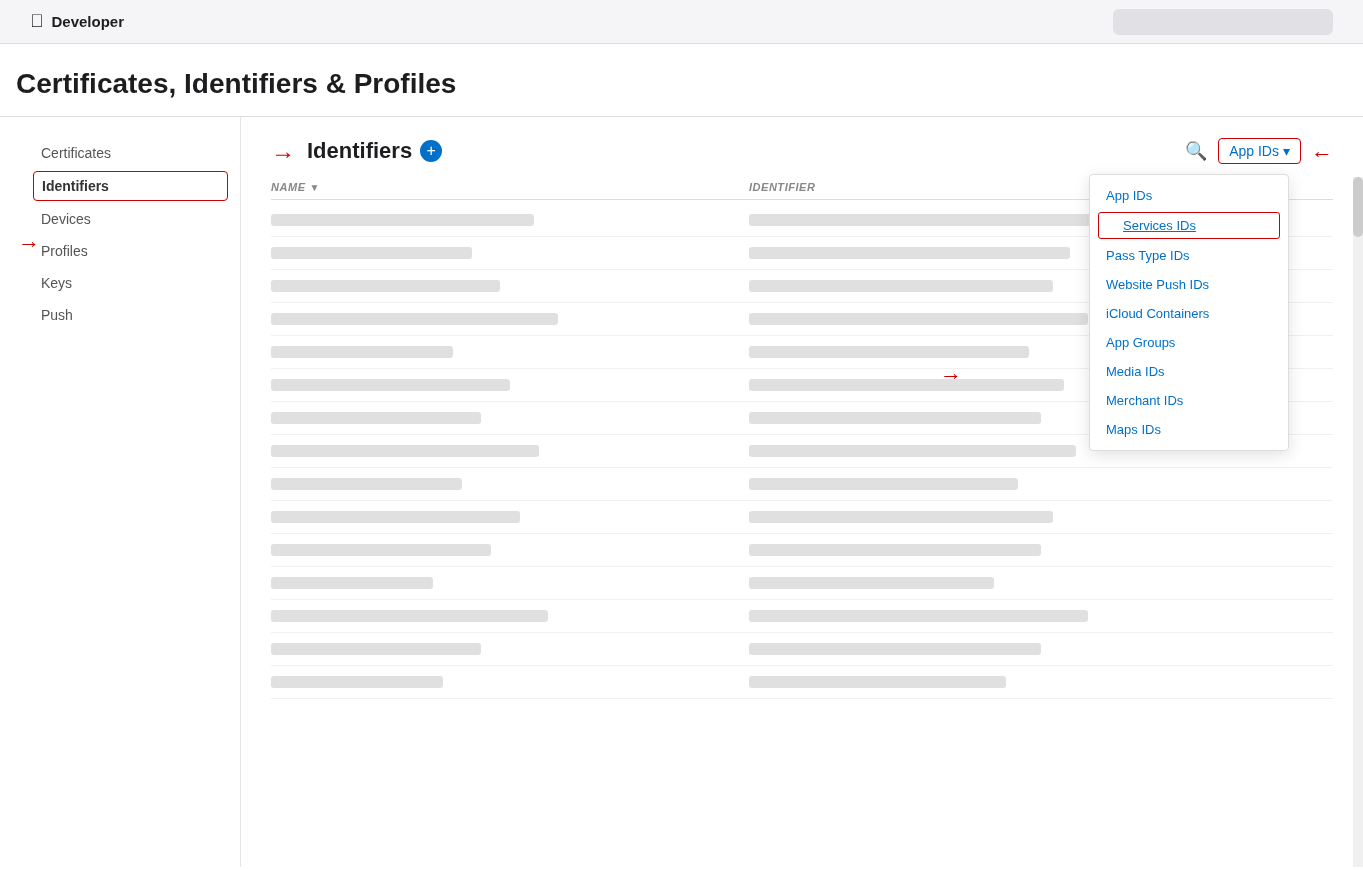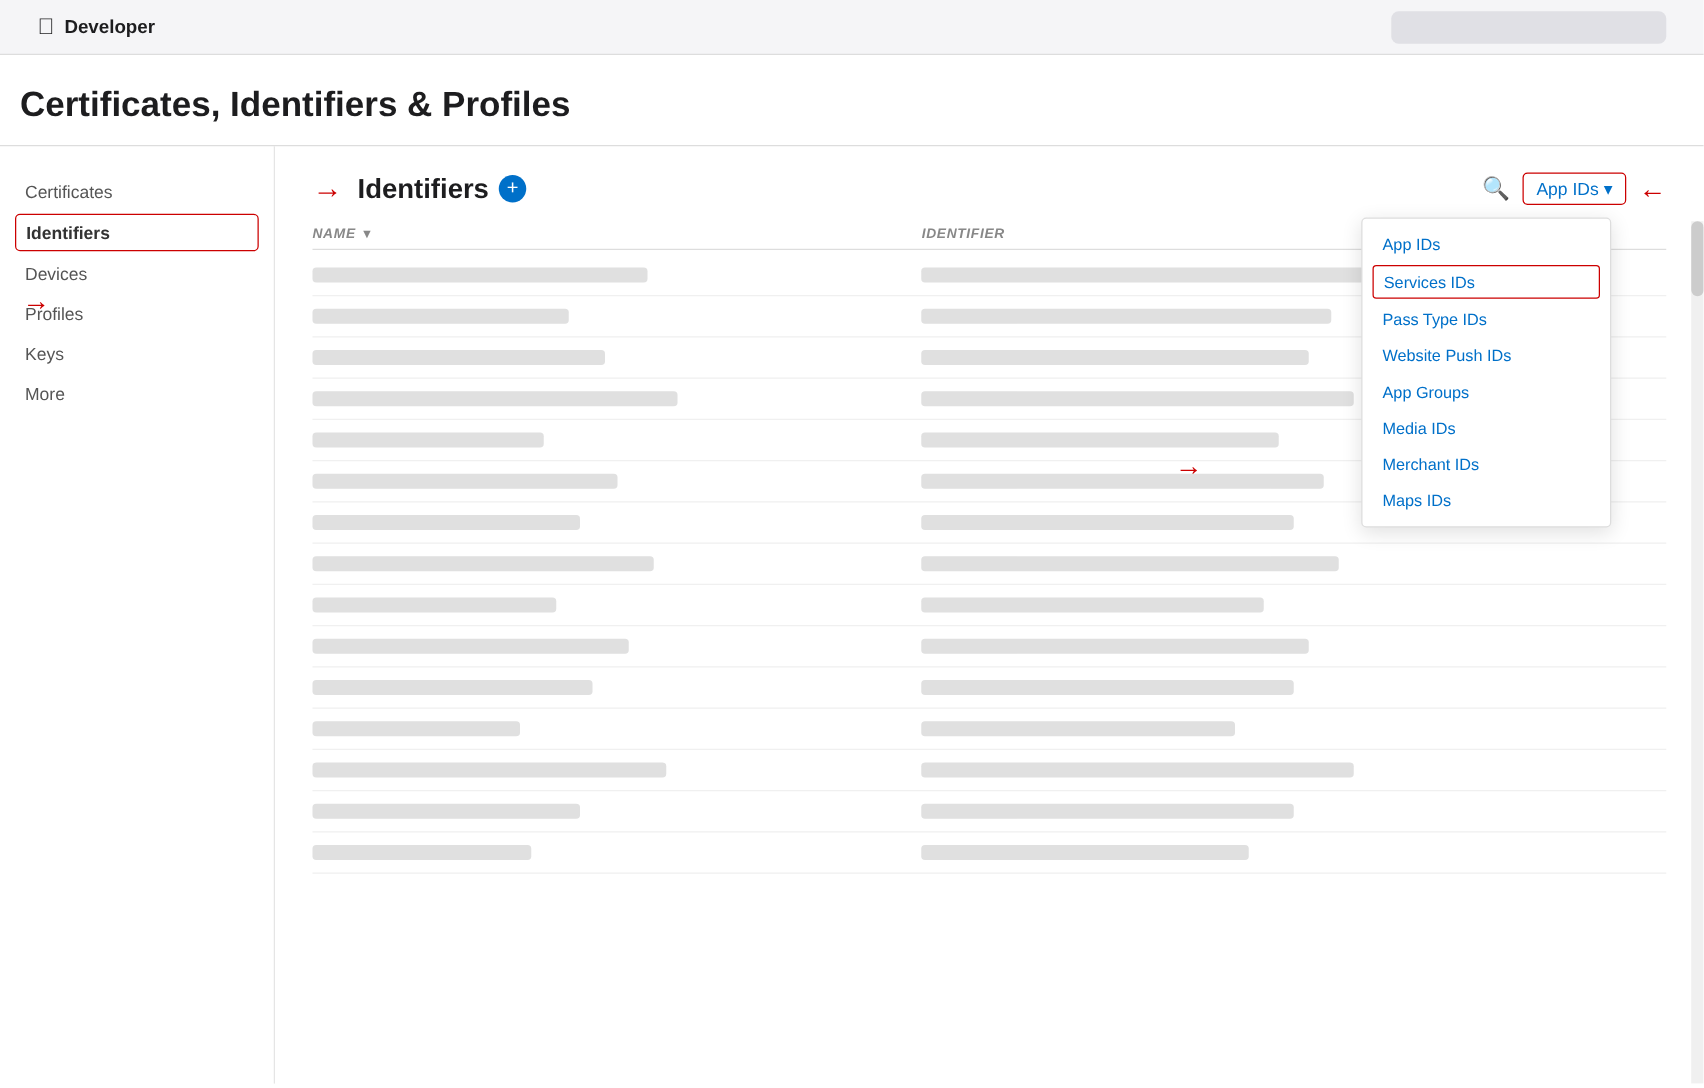--- a/index.html
+++ b/index.html
@@ -40,20 +40,21 @@
     .page-title {
       font-size: 28px;
       font-weight: 700;
       color: #1d1d1f;
     }
 
     
     .main-layout {
       display: flex;
       height: calc(870px - 44px - 76px);
+      margin-left: 21px;
     }
 
     
     .sidebar {
       width: 220px;
       padding: 20px 0;
       border-right: 1px solid #e5e5e5;
       flex-shrink: 0;
     }
     .sidebar-item {
@@ -187,21 +188,22 @@
       padding: 7px 16px;
       font-size: 13px;
       color: #0070c9;
       cursor: pointer;
       display: block;
     }
     .dropdown-menu-item.highlighted {
       border: 1.5px solid #c00;
       border-radius: 3px;
       margin: 2px 8px;
-      padding: 5px 8px;
+      padding: 5px 24px;
+      text-decoration: underline;
     }
 
     
     .red-arrow-left {
       display: inline-block;
       color: #c00;
       font-size: 24px;
       margin-right: 4px;
     }
 
@@ -237,21 +239,21 @@
 </div>
 
 <div class="main-layout">
 
   <nav class="sidebar">
     <a class="sidebar-item">Certificates</a>
     <a class="sidebar-item active">Identifiers</a>
     <a class="sidebar-item">Devices</a>
     <a class="sidebar-item">Profiles</a>
     <a class="sidebar-item">Keys</a>
-    <a class="sidebar-item">More</a>
+    <a class="sidebar-item">Push</a>
   </nav>
 
   <div class="content-area">
 
     <div class="identifiers-header">
       <div class="identifiers-title-group">
 
         <span class="red-arrow-left">→</span>
         <span class="identifiers-title">Identifiers</span>
         <div class="add-button">+</div>
@@ -263,20 +265,21 @@
           <span>▾</span>
         </button>
 
         <span class="arrow-annotation">←</span>
 
         <div class="dropdown-menu">
           <a class="dropdown-menu-item">App IDs</a>
           <a class="dropdown-menu-item highlighted">Services IDs</a>
           <a class="dropdown-menu-item">Pass Type IDs</a>
           <a class="dropdown-menu-item">Website Push IDs</a>
+          <a class="dropdown-menu-item">iCloud Containers</a>
           <a class="dropdown-menu-item">App Groups</a>
           <a class="dropdown-menu-item">Media IDs</a>
           <a class="dropdown-menu-item">Merchant IDs</a>
           <a class="dropdown-menu-item">Maps IDs</a>
         </div>
       </div>
     </div>
 
     <div class="table-area">
       <div class="table-header-row">

